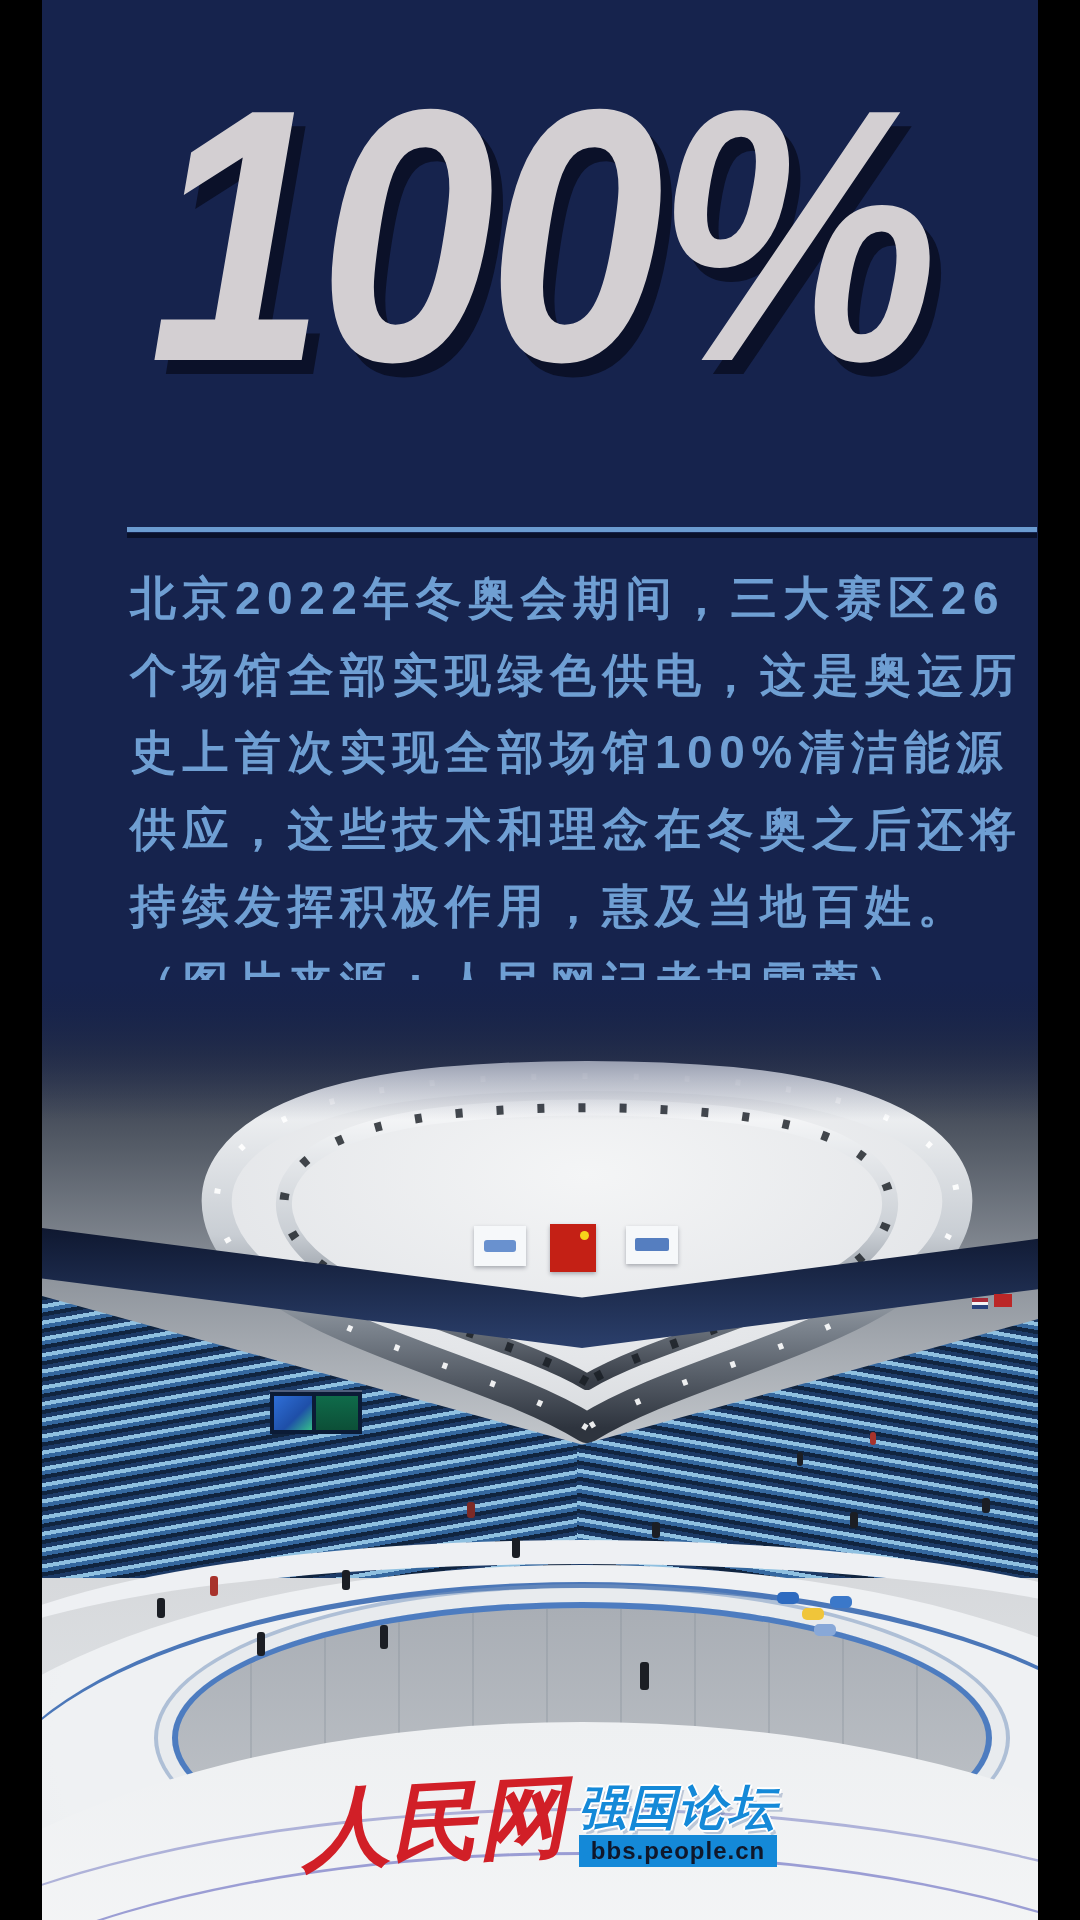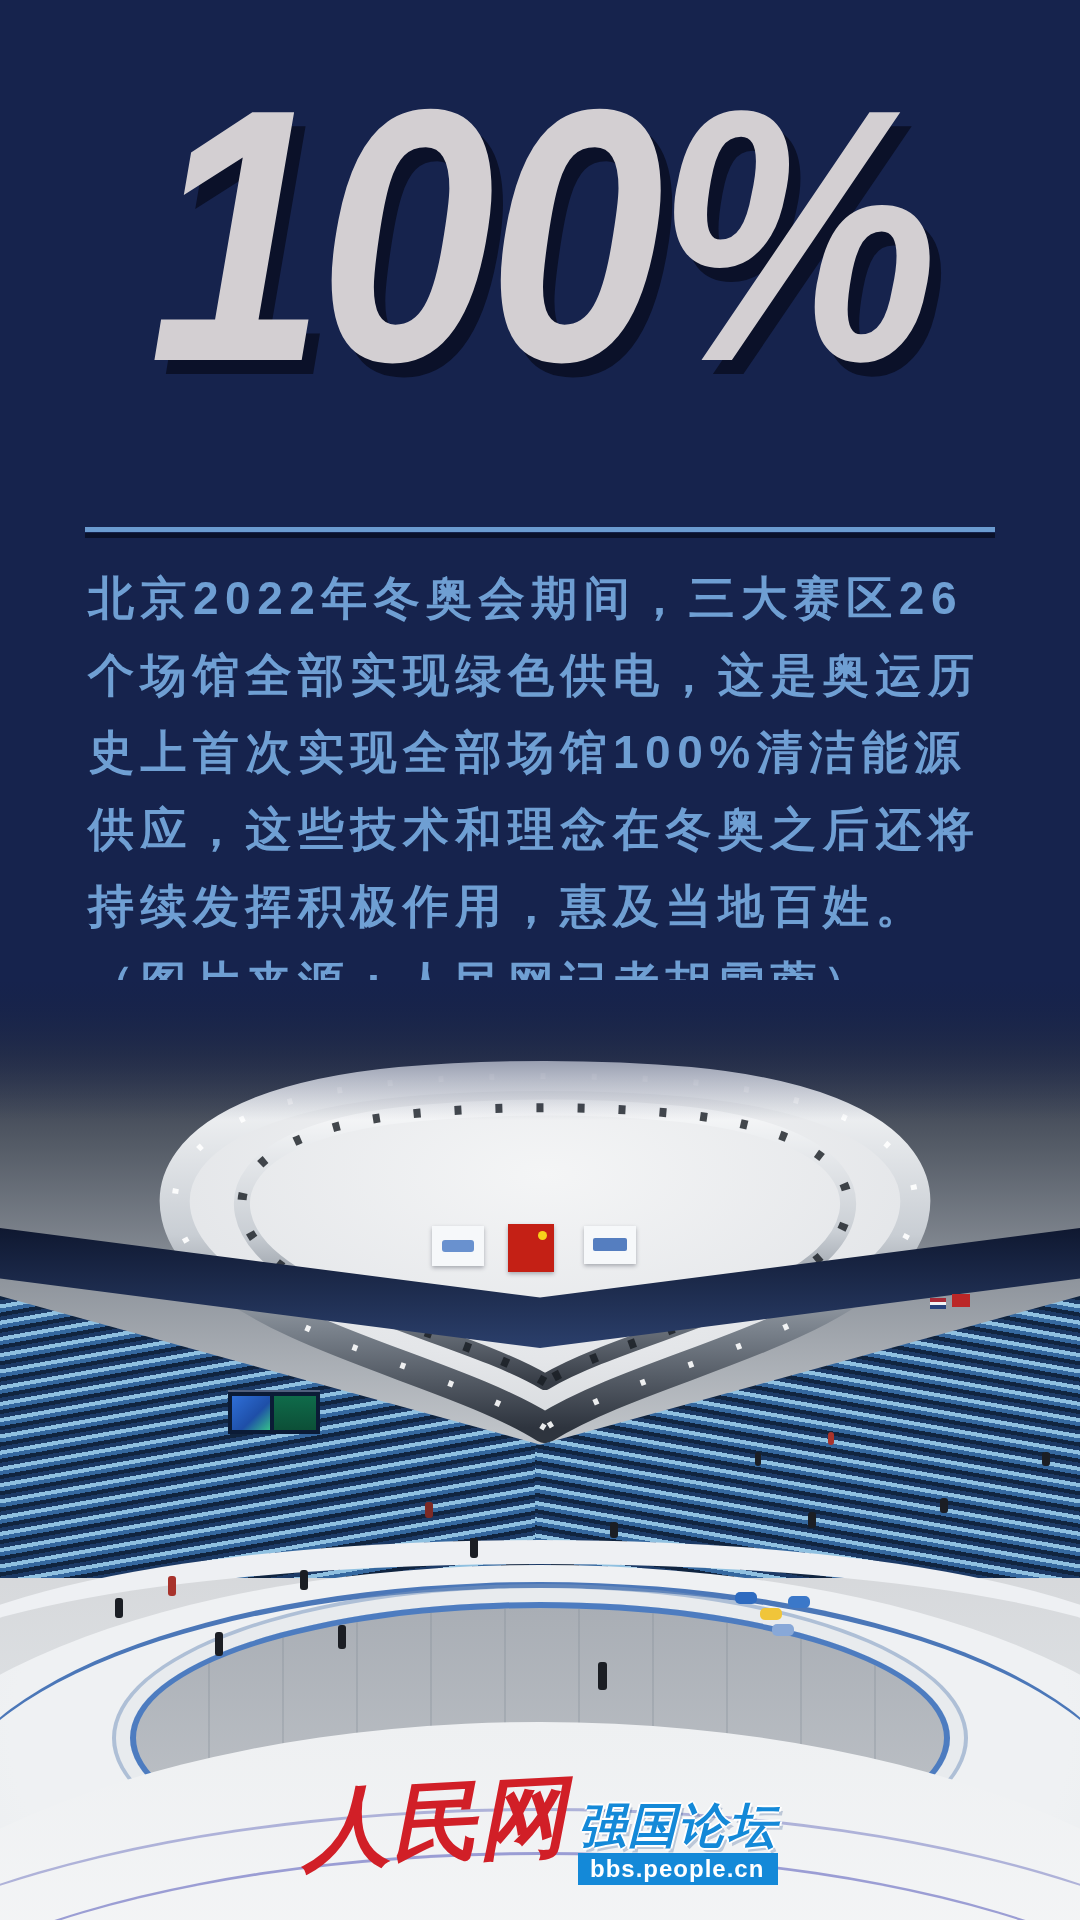--- a/index.html
+++ b/index.html
@@ -1,17 +1,17 @@
 <!DOCTYPE html>
 <html><head>
 <meta charset="utf-8">
 <style>
   html,body{margin:0;padding:0;background:#000;}
   .poster{
-    position:relative;width:1080px;height:1920px;margin:0 auto;
+    position:relative;width:996px;height:1920px;margin:0 auto;
     background:#16234d;overflow:hidden;
     font-family:"Liberation Sans","DejaVu Sans",sans-serif;
   }
   
   .headline-wrap{position:absolute;top:55px;left:0;right:0;text-align:center;}
   .headline{
     display:inline-block;
     font:italic bold 360px/1 "Liberation Sans",sans-serif;
     letter-spacing:-8px;
     color:#d3cfd2;
@@ -101,28 +101,28 @@
   .ph-fade{left:0;right:0;top:0;height:140px;
     background:linear-gradient(180deg,#16234d 0%,rgba(22,35,77,0) 100%);}
   
   .footer-logo{position:absolute;top:1778px;left:0;right:0;
     display:flex;justify-content:center;align-items:flex-start;gap:12px;}
   .brand-cn{
     font-family:"DejaVu Serif","Liberation Serif",serif;
     font-style:italic;font-weight:bold;font-size:88px;line-height:1;
     color:#d11f27;transform:rotate(-3deg);white-space:nowrap;
   }
-  .forum-col{display:flex;flex-direction:column;gap:3px;margin-top:24px;}
+  .forum-col{display:flex;flex-direction:column;align-items:center;gap:3px;margin-top:6px;}
   .forum-cn{
     font-size:48px;line-height:1;font-weight:bold;font-style:italic;
     color:#1489d8;white-space:nowrap;letter-spacing:2px;
     text-shadow:-2px 0 0 #fff,2px 0 0 #fff,0 -2px 0 #fff,0 2px 0 #fff,3px 4px 0 rgba(30,70,130,.25);
   }
   .forum-url{
-    background:#1489d8;color:#ffffff;font-weight:bold;font-size:24px;line-height:1;
+    background:#1489d8;color:#0f172a;font-weight:bold;font-size:24px;line-height:1;
     padding:4px 12px;letter-spacing:1px;white-space:nowrap;
   }
 </style>
 </head>
 <body>
 
 <div class="poster">
 
   <div class="headline-wrap">
     <span class="headline">100%</span>

